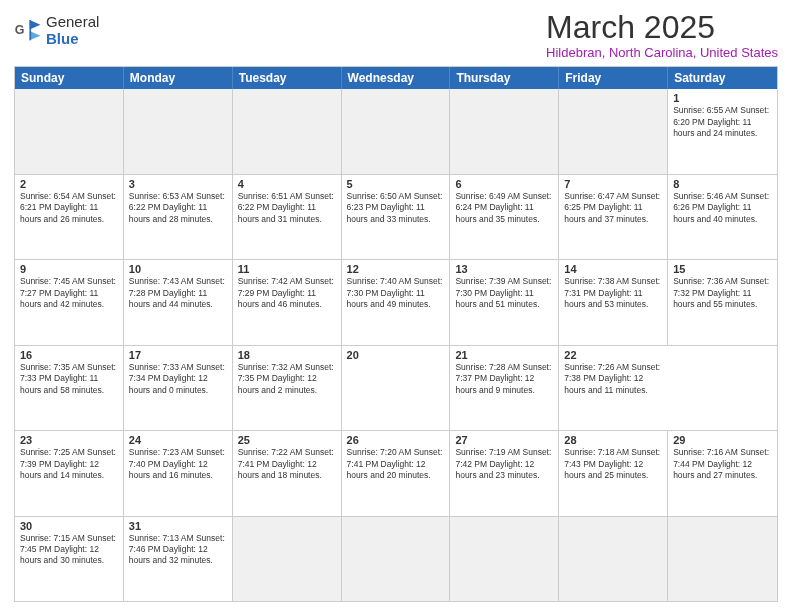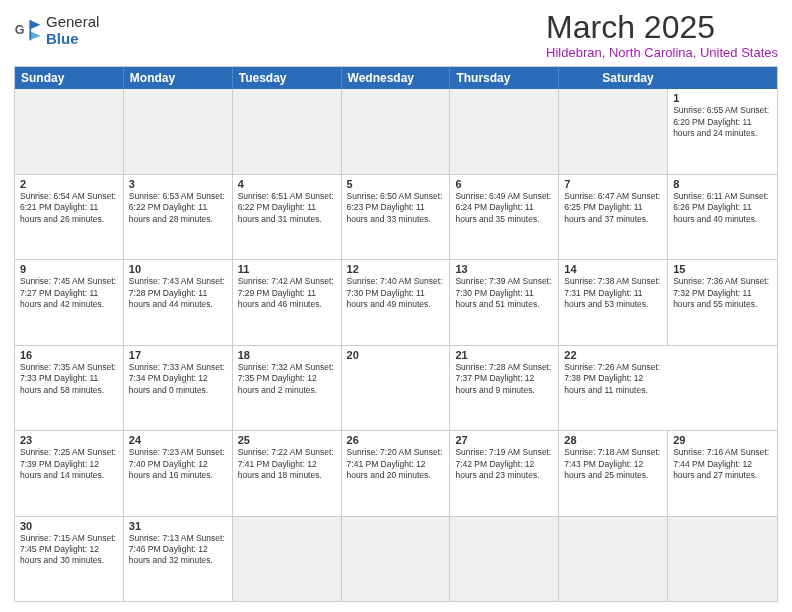--- a/index.html
+++ b/index.html
@@ -68,21 +68,21 @@
       background: #2b6cb8;
     }
     .cal-header-cell {
       color: #fff;
       font-size: 12px;
       font-weight: bold;
       padding: 4px 6px;
       border-right: 1px solid #4a86cc;
       text-align: left;
     }
-    .cal-header-cell:last-child { border-right: none; margin-left: 37px; }
+    .cal-header-cell:last-child { border-right: none; }
     .cal-body {
       flex: 1;
       display: flex;
       flex-direction: column;
     }
     .cal-row {
       display: grid;
       grid-template-columns: repeat(7, 1fr);
       flex: 1;
       border-bottom: 1px solid #ccc;
@@ -139,20 +139,21 @@
     </div>
   </div>
 
   <div class="calendar">
     <div class="cal-header-row">
     <div class="cal-header-cell">Sunday</div>
         <div class="cal-header-cell">Monday</div>
         <div class="cal-header-cell">Tuesday</div>
         <div class="cal-header-cell">Wednesday</div>
         <div class="cal-header-cell">Thursday</div>
+        <div class="cal-header-cell">Friday</div>
         <div class="cal-header-cell">Saturday</div>
       </div>
     <div class="cal-body">
     <div class="cal-row">
           <div class="cal-cell empty"></div>
           <div class="cal-cell empty"></div>
           <div class="cal-cell empty"></div>
           <div class="cal-cell empty"></div>
           <div class="cal-cell empty"></div>
           <div class="cal-cell empty"></div>
@@ -202,21 +203,21 @@
           </div>
           <div class="cal-cell">
             <span class="day-num">7</span>
             <div class="day-info">Sunrise: 6:47 AM
 Sunset: 6:25 PM
 Daylight: 11 hours
 and 37 minutes.</div>
           </div>
           <div class="cal-cell">
             <span class="day-num">8</span>
-            <div class="day-info">Sunrise: 6:11 AM
+            <div class="day-info">Sunrise: 5:46 AM
 Sunset: 6:26 PM
 Daylight: 11 hours
 and 40 minutes.</div>
           </div>
         </div>
         <div class="cal-row">
           <div class="cal-cell">
             <span class="day-num">9</span>
             <div class="day-info">Sunrise: 7:45 AM
 Sunset: 7:27 PM

